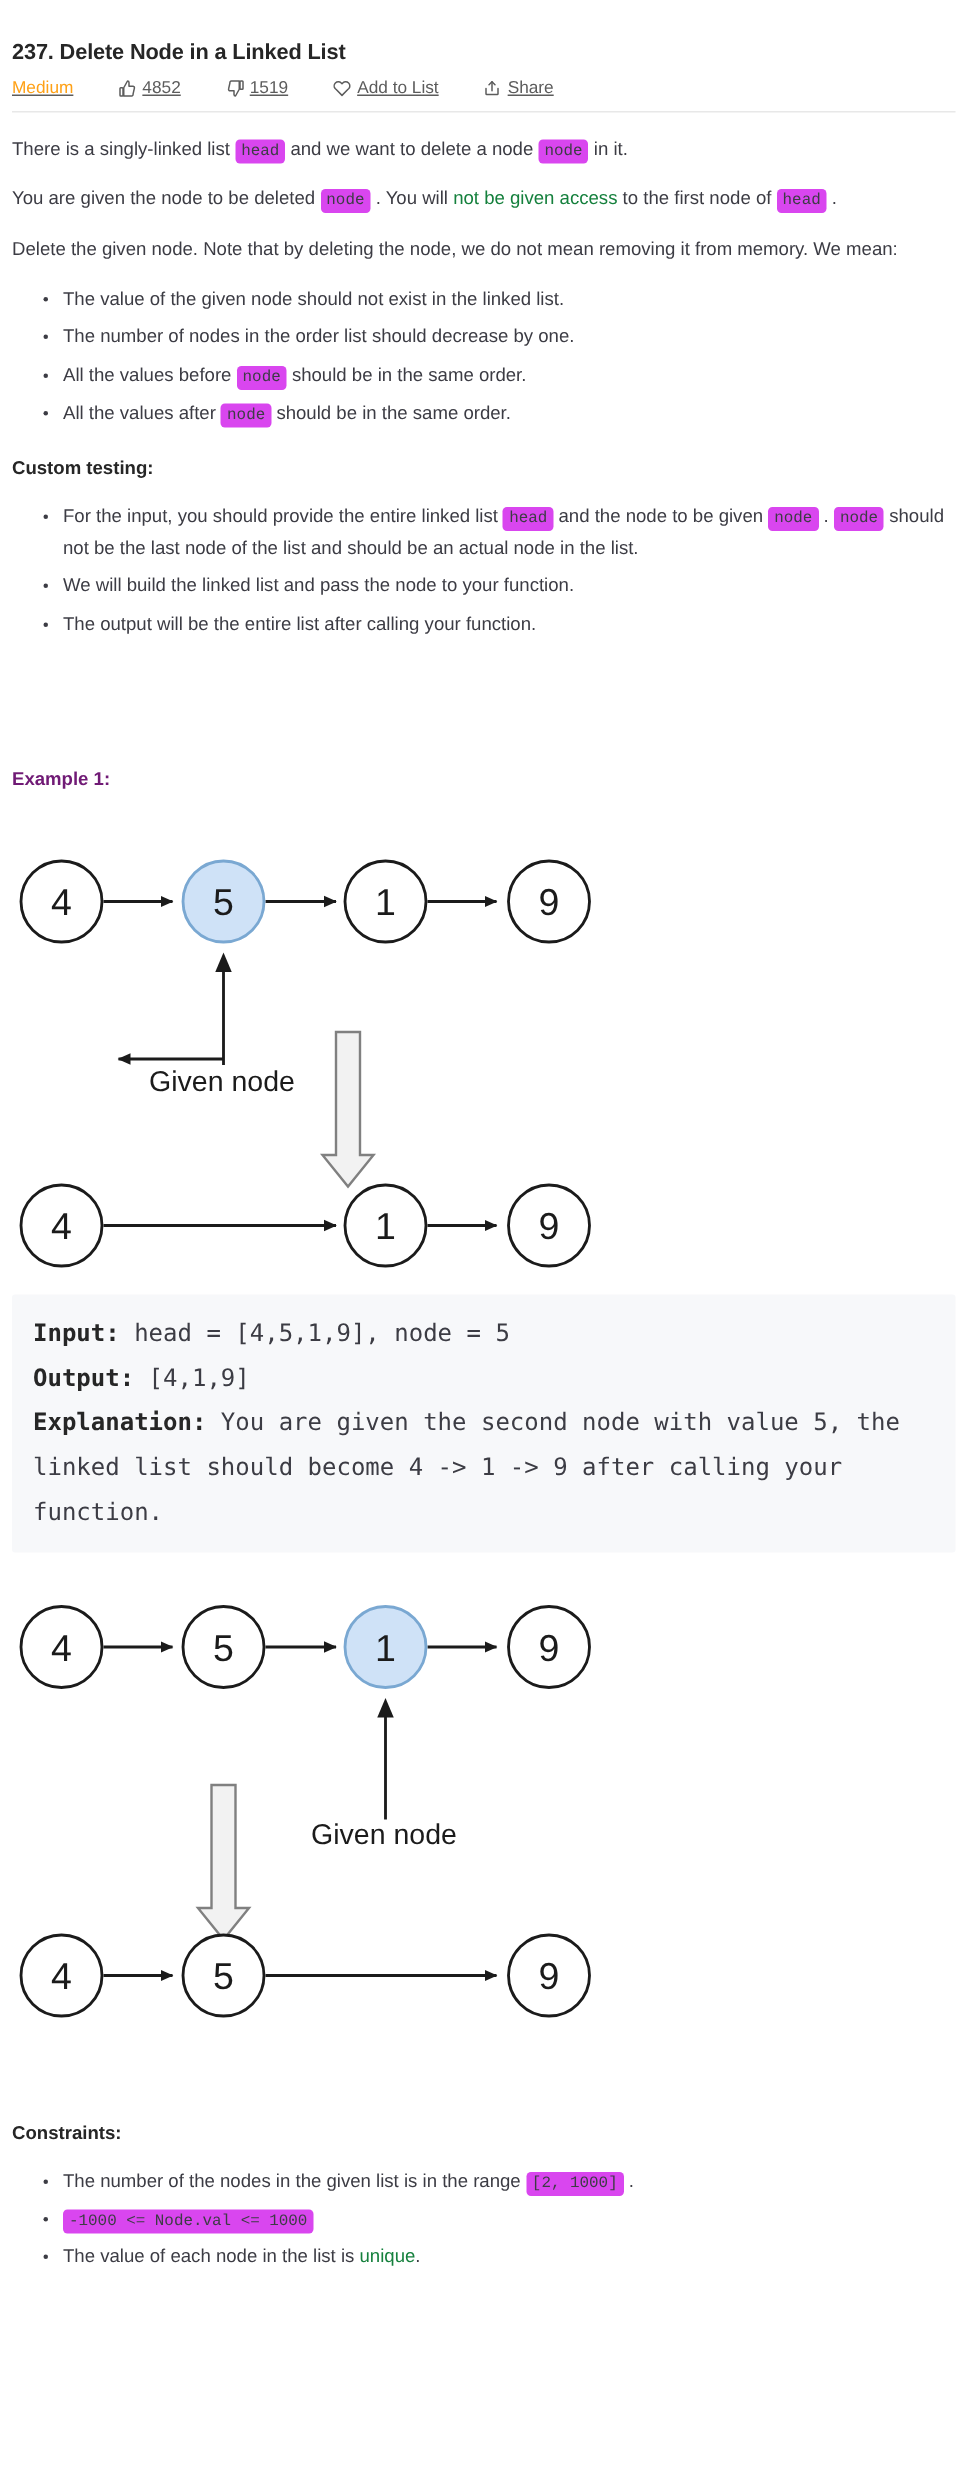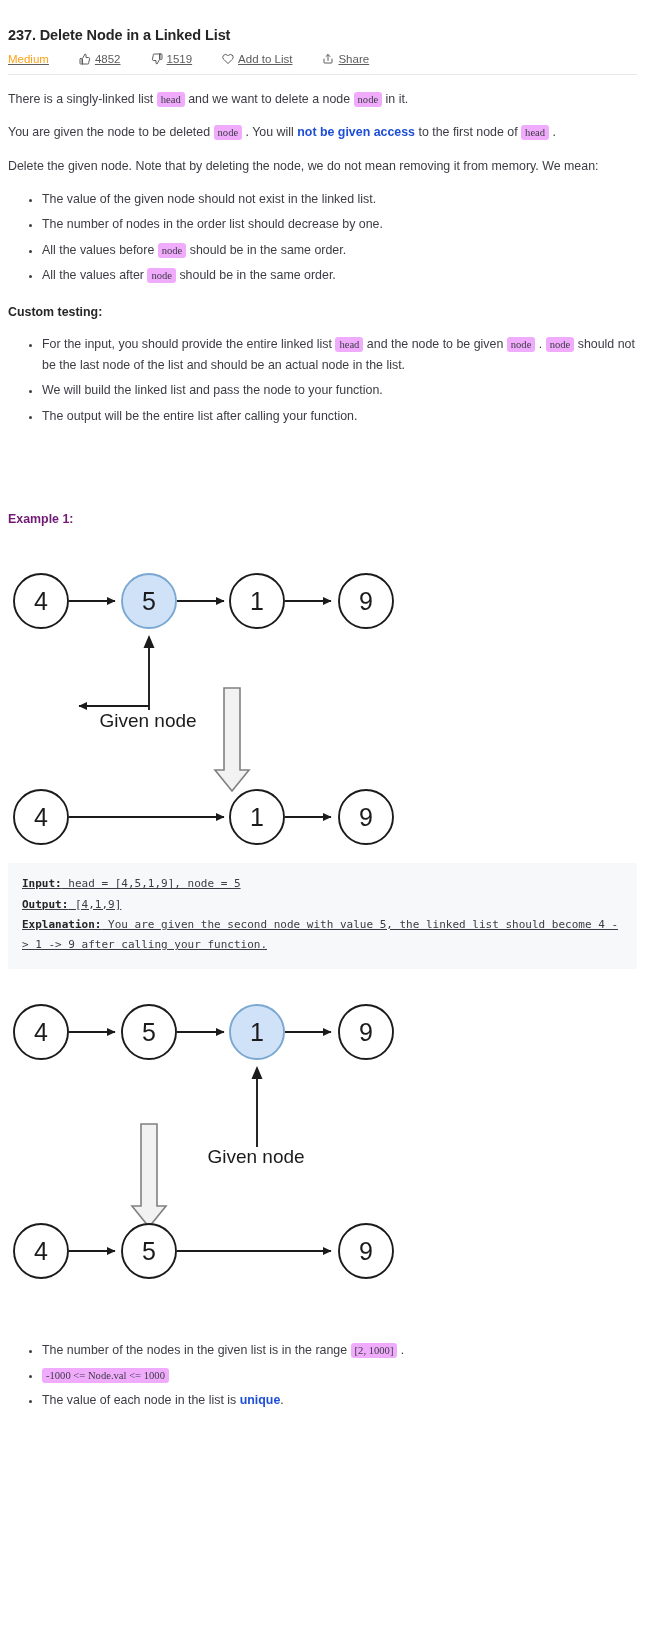--- a/index.html
+++ b/index.html
@@ -49,25 +49,25 @@
     margin: 9px 0 0 0;
   }
 
   
   .content { font-size: 12.4px; line-height: 1.72; color: #3c3c44; }
   .content p { margin: 12px 0; }
   .content p:first-child { margin-top: 14px; }
   .content ul { margin: 10px 0 10px 0; padding-left: 34px; }
   .content li { margin: 4px 0; line-height: 1.72; }
   .content li::marker { font-size: 11px; }
-  b, strong { color: #1d4ed8; font-weight: bold; }
+  b, strong { color: #15803d; font-weight: normal; }
   code.kw {
-    font-family: Liberation Serif, serif;
+    font-family: Liberation Mono, monospace;
     font-size: 10.6px;
-    background: #f0abfc;
+    background: #d946ef;
     color: #3c3c44;
     padding: 2px 4px;
     border-radius: 3px;
     white-space: nowrap;
   }
   .section-head {
     font-size: 12.4px;
     font-weight: bold;
     color: #262626;
     margin: 16px 0 6px 0;
@@ -78,27 +78,26 @@
     color: #701a75;
     margin: 26px 0 8px 0;
   }
 
   
   pre.codeblock {
     background: #f7f8fa;
     margin: 10px 0 0 0;
     padding: 11px 14px 13px 14px;
     font-family: "DejaVu Sans Mono", monospace;
-    font-size: 11px;
+    font-size: 16px;
     line-height: 1.85;
     color: #3c3c44;
     white-space: pre-wrap;
     word-break: break-word;
     border-radius: 2px;
-    text-decoration: underline;
   }
   pre.codeblock b { color: #262626; font-weight: bold; }
 
   
   .figure { margin: 0; padding: 0; display: block; }
   .figure svg { display: block; }
 
   .spacer-lg { height: 46px; }
 </style>
 </head>
@@ -301,20 +300,21 @@
         <g>
           <circle cx="358" cy="282" r="27" fill="#ffffff" stroke="#1b1b1b" stroke-width="1.9"></circle>
           <text x="358" y="291" text-anchor="middle" font-family="'Liberation Sans',sans-serif" font-size="25" fill="#1b1b1b">9</text>
         </g>
       </svg>
     </figure>
 
 
     <div class="spacer-lg"></div>
 
+    <div class="section-head">Constraints:</div>
 
     <ul>
       <li><span>The number of the nodes in the given list is in the range </span><code class="kw">[2, 1000]</code><span> .</span></li>
       <li><code class="kw">-1000 &lt;= Node.val &lt;= 1000</code></li>
       <li><span>The value of each node in the list is </span><b>unique</b><span>.</span></li>
 
     </ul>
 
   </div>
 </div>

